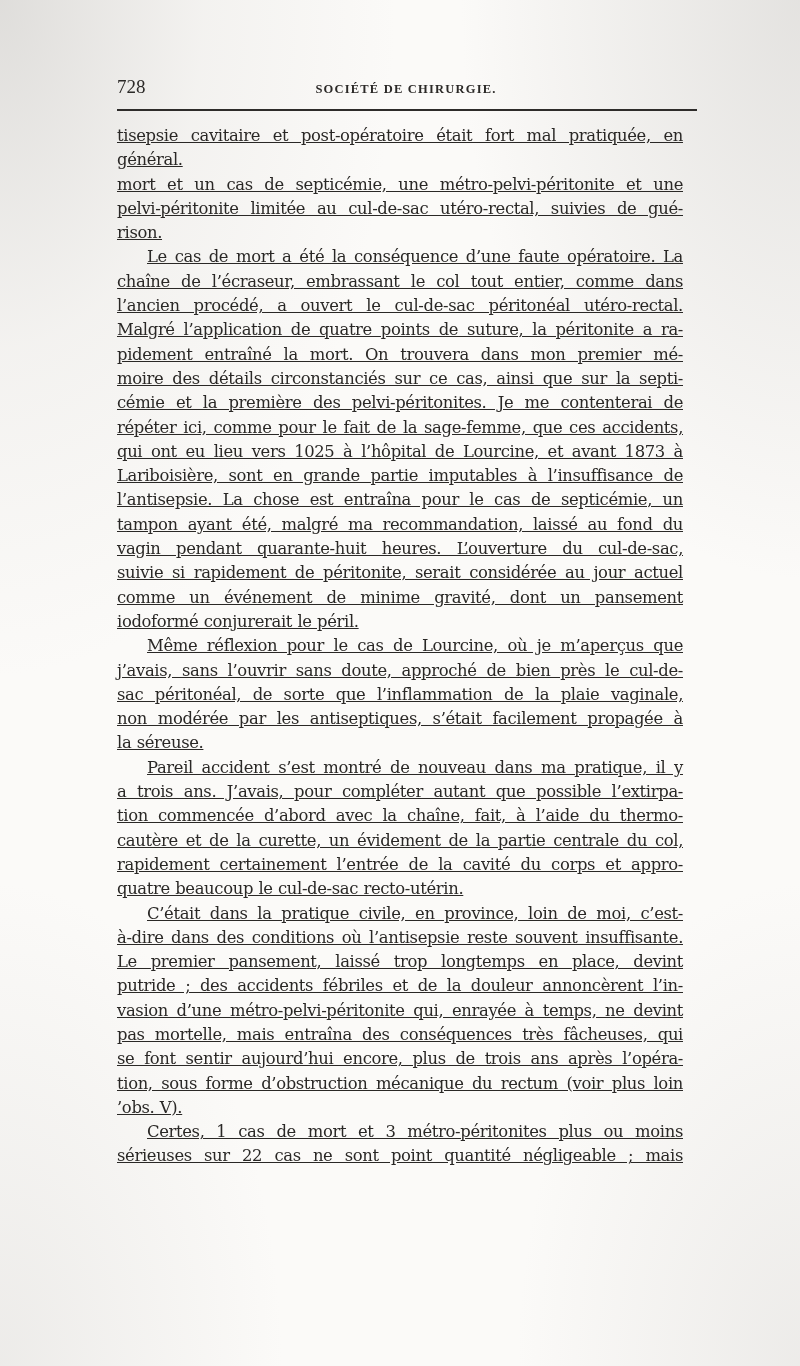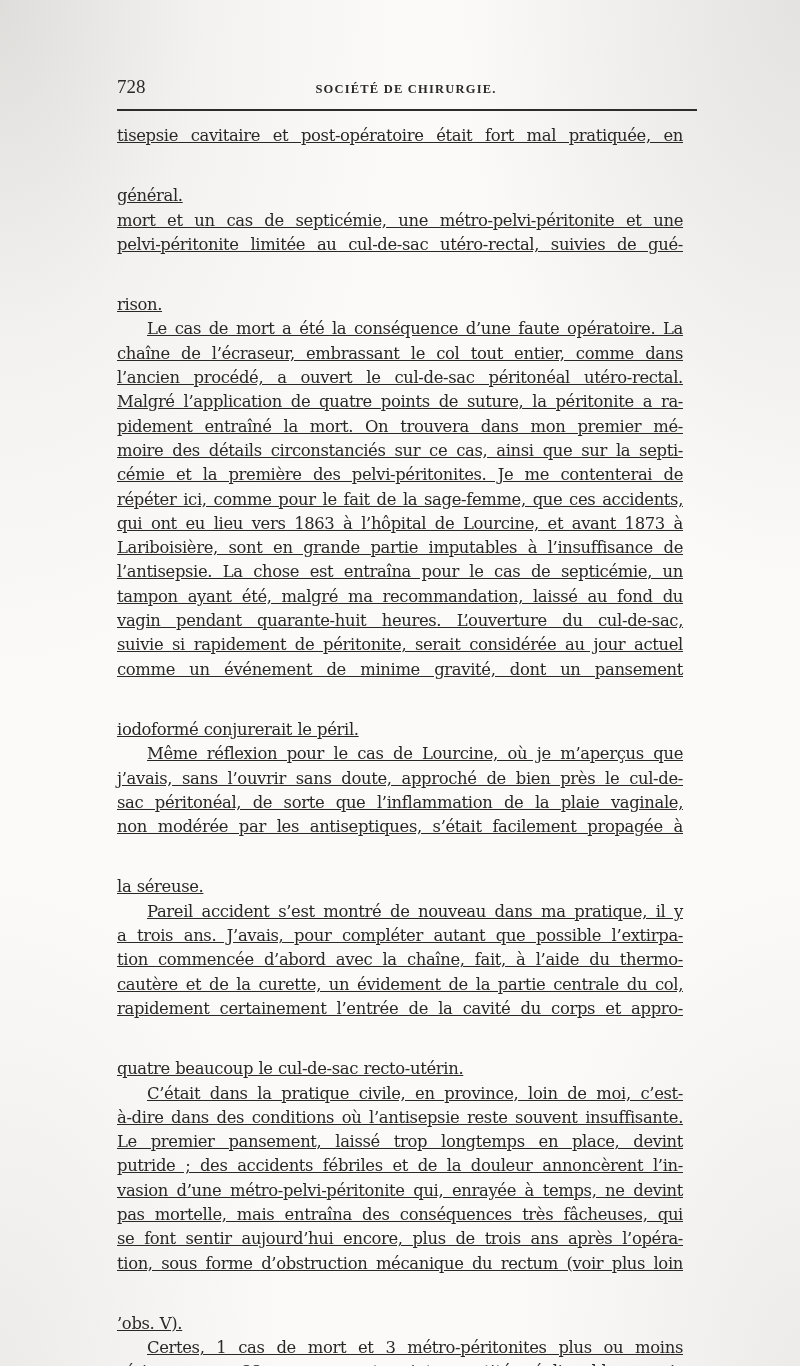--- a/index.html
+++ b/index.html
@@ -69,21 +69,20 @@
     }
     .line {
       display: block;
       white-space: nowrap;
       text-align: justify;
       text-align-last: justify;
       width: 566px;
     }
     .line.last {
       text-align-last: left;
-      margin-top: 36px;
     }
     .line.indent {
       padding-left: 30px;
       width: 536px;
     }
   </style>
 </head>
 <body>
 
 <div class="page">
@@ -105,21 +104,21 @@
       </div>
       <div>
         <span class="line indent">Le cas de mort a été la conséquence d’une faute opératoire. La</span>
         <span class="line">chaîne de l’écraseur, embrassant le col tout entier, comme dans</span>
         <span class="line">l’ancien procédé, a ouvert le cul-de-sac péritonéal utéro-rectal.</span>
         <span class="line">Malgré l’application de quatre points de suture, la péritonite a ra-</span>
         <span class="line">pidement entraîné la mort. On trouvera dans mon premier mé-</span>
         <span class="line">moire des détails circonstanciés sur ce cas, ainsi que sur la septi-</span>
         <span class="line">cémie et la première des pelvi-péritonites. Je me contenterai de</span>
         <span class="line">répéter ici, comme pour le fait de la sage-femme, que ces accidents,</span>
-        <span class="line">qui ont eu lieu vers 1863 à l’hôpital de Lourcine, et avant 1873 à</span>
+        <span class="line">qui ont eu lieu vers 1025 à l’hôpital de Lourcine, et avant 1873 à</span>
         <span class="line">Lariboisière, sont en grande partie imputables à l’insuffisance de</span>
         <span class="line">l’antisepsie. La chose est entraîna pour le cas de septicémie, un</span>
         <span class="line">tampon ayant été, malgré ma recommandation, laissé au fond du</span>
         <span class="line">vagin pendant quarante-huit heures. L’ouverture du cul-de-sac,</span>
         <span class="line">suivie si rapidement de péritonite, serait considérée au jour actuel</span>
         <span class="line">comme un événement de minime gravité, dont un pansement</span>
         <span class="line last">iodoformé conjurerait le péril.</span>
       </div>
       <div>
         <span class="line indent">Même réflexion pour le cas de Lourcine, où je m’aperçus que</span>

